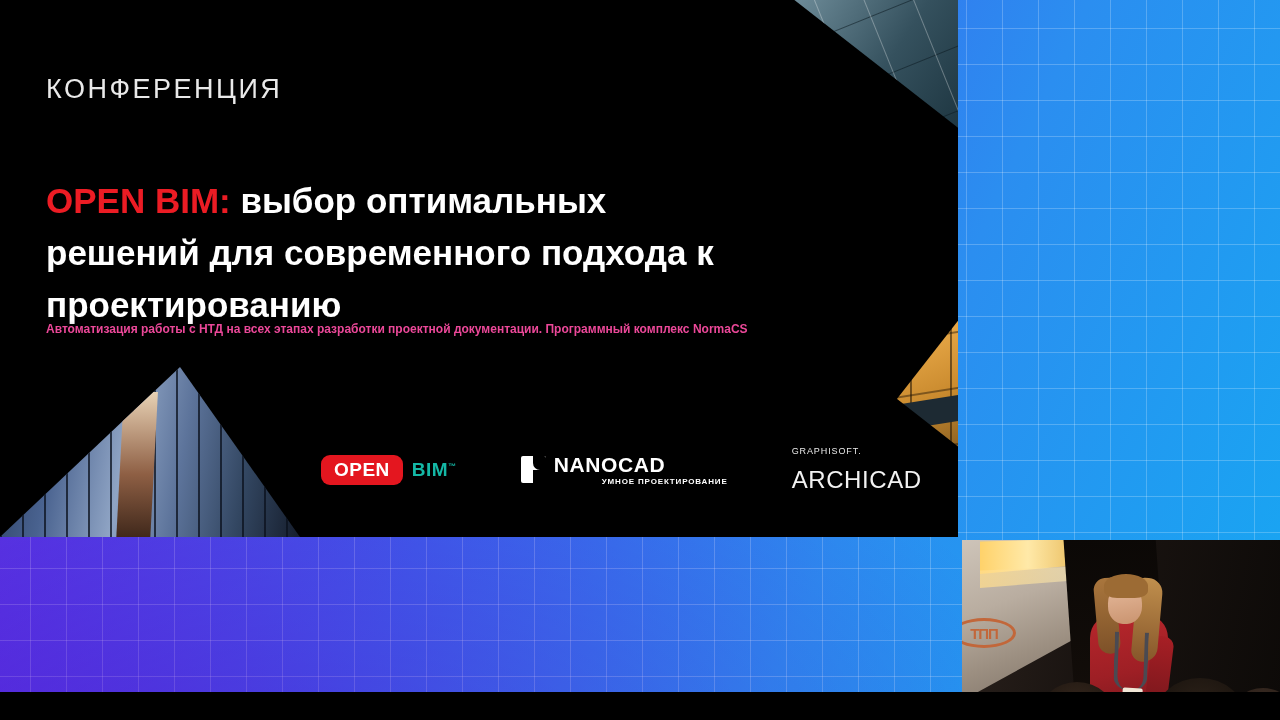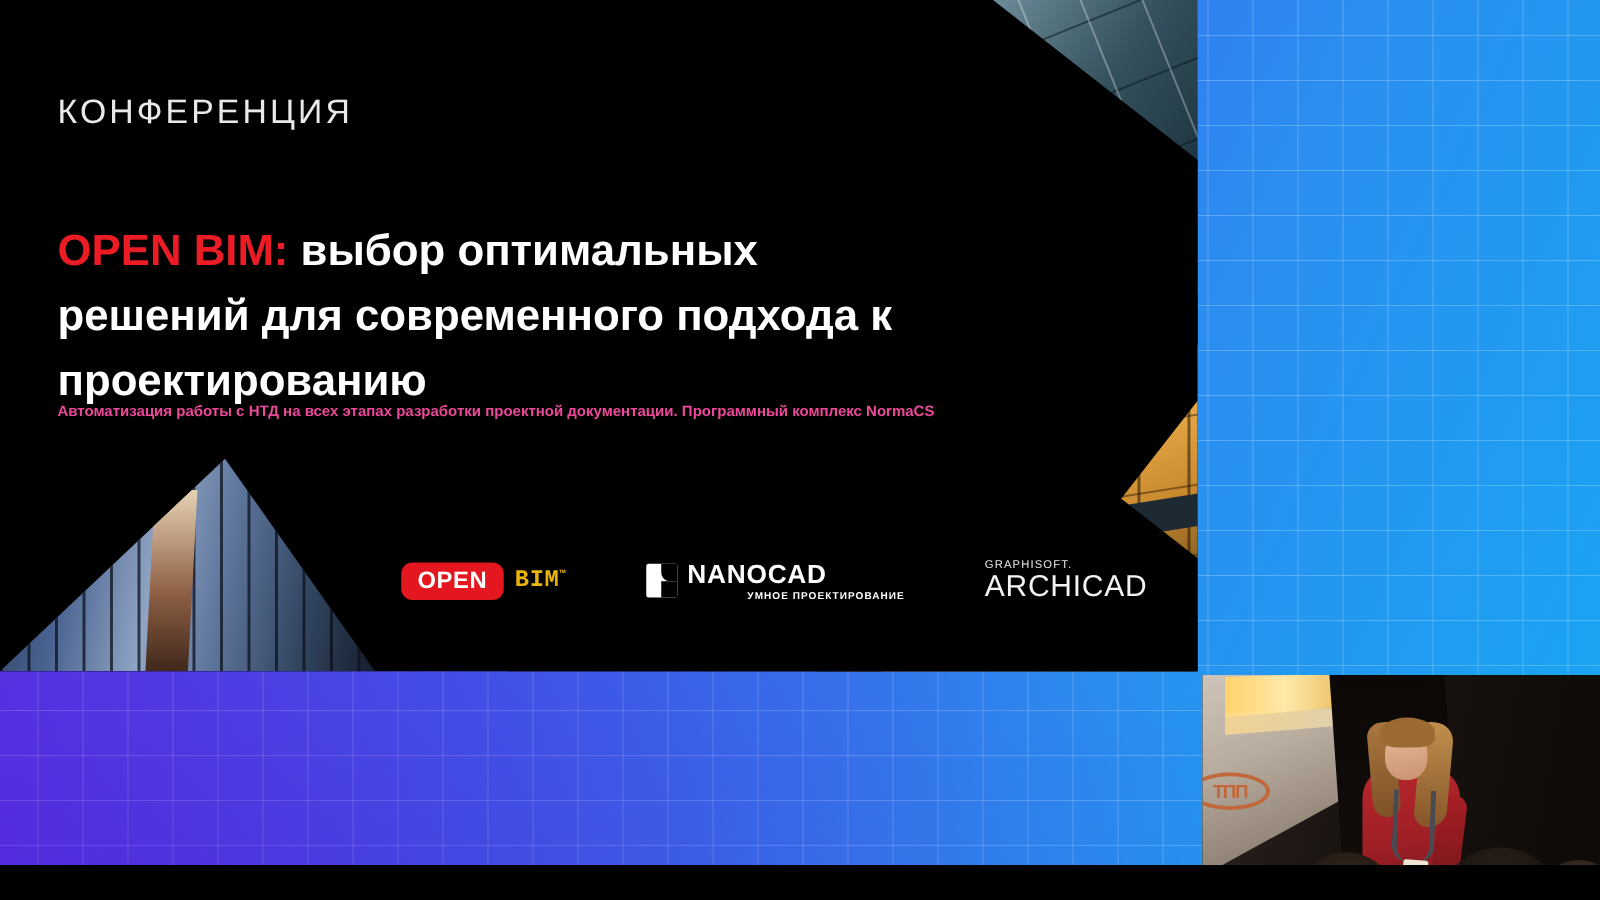--- a/index.html
+++ b/index.html
@@ -138,22 +138,22 @@
     display:flex; align-items:center; gap:64px;
   }
 
   .logo-openbim{ display:flex; align-items:center; gap:9px; }
   .ob-pill{
     background:#e4161f; color:#fff; font-weight:800; font-size:19px;
     letter-spacing:.5px; padding:5px 13px 6px; border-radius:9px;
     line-height:1;
   }
   .ob-bim{
-    color:#eab308; font-weight:800; font-size:19px; letter-spacing:.5px;
-    line-height:1; position:relative;font-family:Liberation Mono, monospace;
+    color:#14b8a6; font-weight:800; font-size:19px; letter-spacing:.5px;
+    line-height:1; position:relative;
   }
   .ob-tm{ font-size:8px; vertical-align:super; font-weight:700; }
 
   .logo-nanocad{ display:flex; align-items:center; gap:8px; }
   .nc-mark{
     width:25px; height:27px; background:#fff; position:relative; border-radius:2px;
   }
   .nc-mark::before{
     content:""; position:absolute; left:12px; top:0; width:13px; height:14px;
     background:#000; border-radius:0 2px 0 7px;
@@ -161,21 +161,21 @@
   .nc-mark::after{
     content:""; position:absolute; left:12px; top:14px; width:13px; height:13px;
     background:#000;
   }
   .nc-txt{ line-height:1; }
   .nc-name{ color:#fff; font-weight:800; font-size:21px; letter-spacing:.6px; }
   .nc-sub{ color:#fff; font-weight:700; font-size:8px; letter-spacing:.85px; margin-top:3px;margin-left:48px; }
 
   .logo-archicad{ line-height:1; }
   .gs-name{ color:#e8e8e8; font-weight:400; font-size:9px; letter-spacing:.9px; }
-  .ac-name{ color:#f2f2f2; font-weight:400; font-size:24px; letter-spacing:.6px; margin-top:2px;
+  .ac-name{ color:#f2f2f2; font-weight:400; font-size:24px; letter-spacing:.6px; margin-top:12px;
             font-family:"Liberation Sans", sans-serif; }
 
   
   #presenter{
     position:absolute; left:962px; top:540px; width:318px; height:180px;
     overflow:hidden; background:#120d0b;
   }
   .pr-room{ position:absolute; inset:0; background:linear-gradient(100deg,#2a211c 0%,#1a1411 40%,#0d0a08 100%); }
   .pr-screen{
     position:absolute; left:-6px; top:-4px; width:190px; height:168px;

